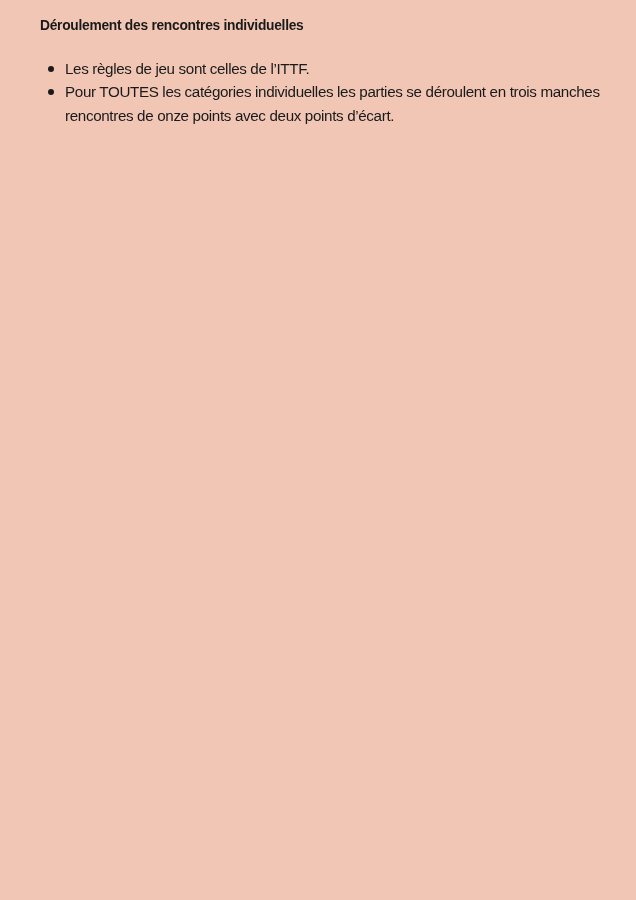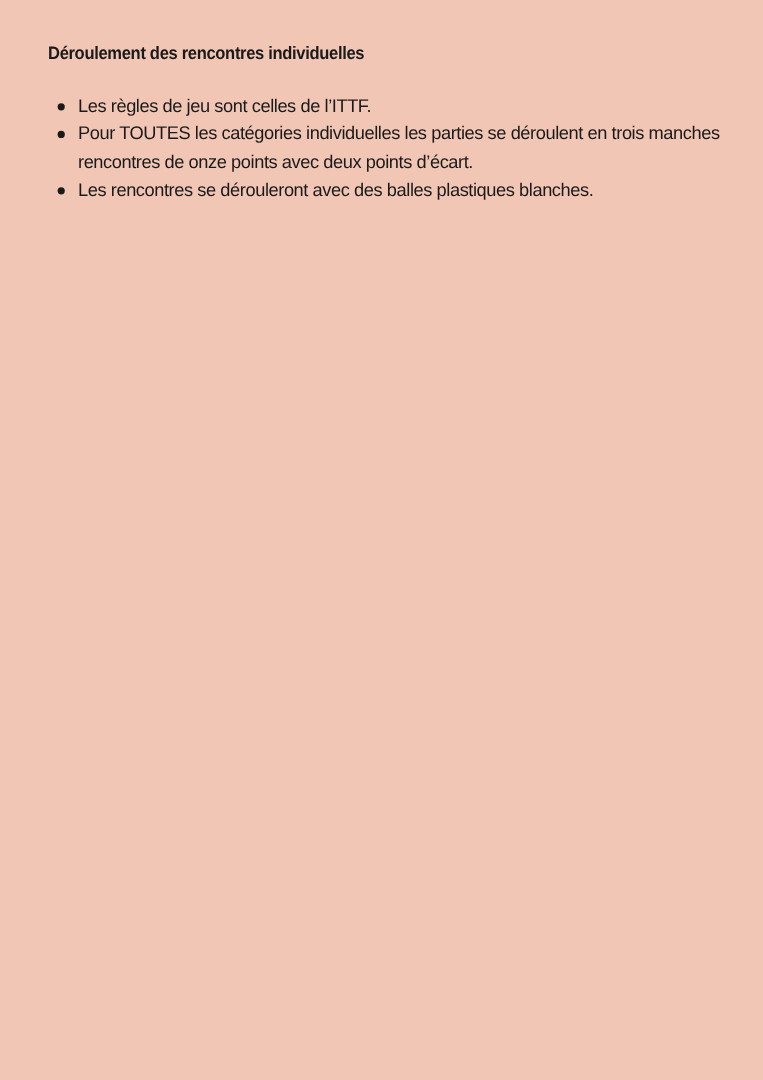--- a/index.html
+++ b/index.html
@@ -1,20 +1,20 @@
 <!DOCTYPE html>
 <html><head>
 <meta charset="utf-8">
 <style>
   html, body { margin:0; padding:0; }
   body {
     width:636px; height:900px; background:#f1c6b5; overflow:hidden;
     font-family:"Liberation Sans", sans-serif; color:#1a1a1a;
   }
-  .doc { position:absolute; left:40px; top:36px; width:580px; }
+  .doc { position:absolute; left:40px; top:16px; width:580px; }
   h2 {
     margin:0; font-size:15px; font-weight:bold; letter-spacing:-0.3px;
     transform:scaleX(0.92); transform-origin:left;
     white-space:nowrap;
   }
   ul { margin:24px 0 16px 0; padding-left:25px; list-style:none; }
   li {
     position:relative; font-size:15.2px; line-height:23.3px;
     letter-spacing:-0.35px; width:560px;
   }
@@ -31,18 +31,14 @@
   <h2>Déroulement des rencontres individuelles</h2>
   <ul>
     <li>
       <span class="bullet"></span>
       <span class="txt">Les règles de jeu sont celles de l’ITTF.</span>
     </li>
     <li>
       <span class="bullet"></span>
       <span class="txt">Pour TOUTES les catégories individuelles les parties se déroulent en trois manches rencontres de onze points avec deux points d’écart.</span>
     </li>
-    <li>
-      <span class="bullet"></span>
-      <span class="txt">Les rencontres se dérouleront avec des balles plastiques blanches.</span>
-    </li>
   </ul>
 </div>
 
 </body></html>

